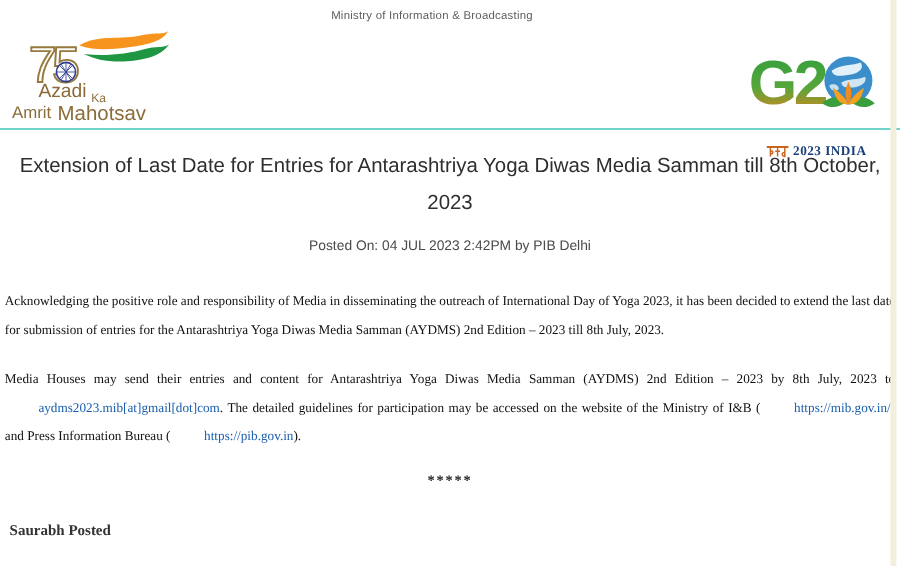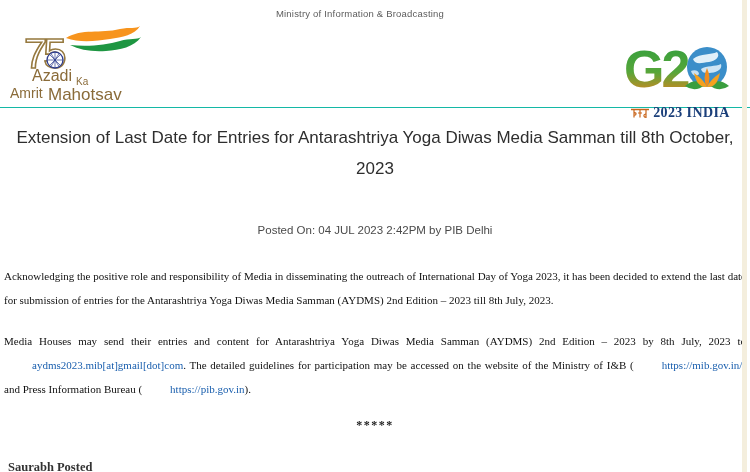--- a/index.html
+++ b/index.html
@@ -17,28 +17,28 @@
   header { position:relative; height:107px; border-bottom:1px solid #14b8a6; }
   .ministry {
     position:absolute; top:8px; left:0; width:96%;
     text-align:center; font-size:9.5px; color:#5c5c5c; letter-spacing:.2px;
   }
   .azadi-logo { position:absolute; left:8px; top:24px; width:135px; height:78px; }
   .azadi-logo svg { display:block; }
   .g20-logo { position:absolute; right:14px; top:40px; width:112px; text-align:left; }
   .g20-tagline {
     display:flex; justify-content:center; align-items:center; gap:3px;
-    margin-top:1px; font-size:14px; font-weight:bold; color:#1b3f7a;
+    margin-top:15px; font-size:11px; font-weight:bold; color:#1b3f7a;
     font-family:"Liberation Serif", serif; letter-spacing:.4px;
   }
   h1.title {
     margin:14px 4px 0; text-align:center;
     font-size:17px; line-height:31px; font-weight:400; color:#2e2e2e;
   }
-  .posted { margin-top:40px; text-align:center; font-size:11.5px; color:#4a4a4a; }
+  .posted { margin-top:15px; text-align:center; font-size:11.5px; color:#4a4a4a; }
   .content { margin:28px 4px 0; font-family:"Liberation Serif", serif; font-size:11px; color:#111; }
   .content p { margin:0 0 17px 0; text-align:justify; line-height:24px; }
   a.doc-link { color:#1a5fae; text-decoration:none; cursor:pointer;margin-left:28px; }
   .stars {
     text-align:center; font-family:"Liberation Serif", serif;
     font-weight:bold; font-size:12px; letter-spacing:1.5px;
     margin-top:2px; color:#222;
   }
   .signature {
     margin:27px 4px 0; font-family:"Liberation Serif", serif;

